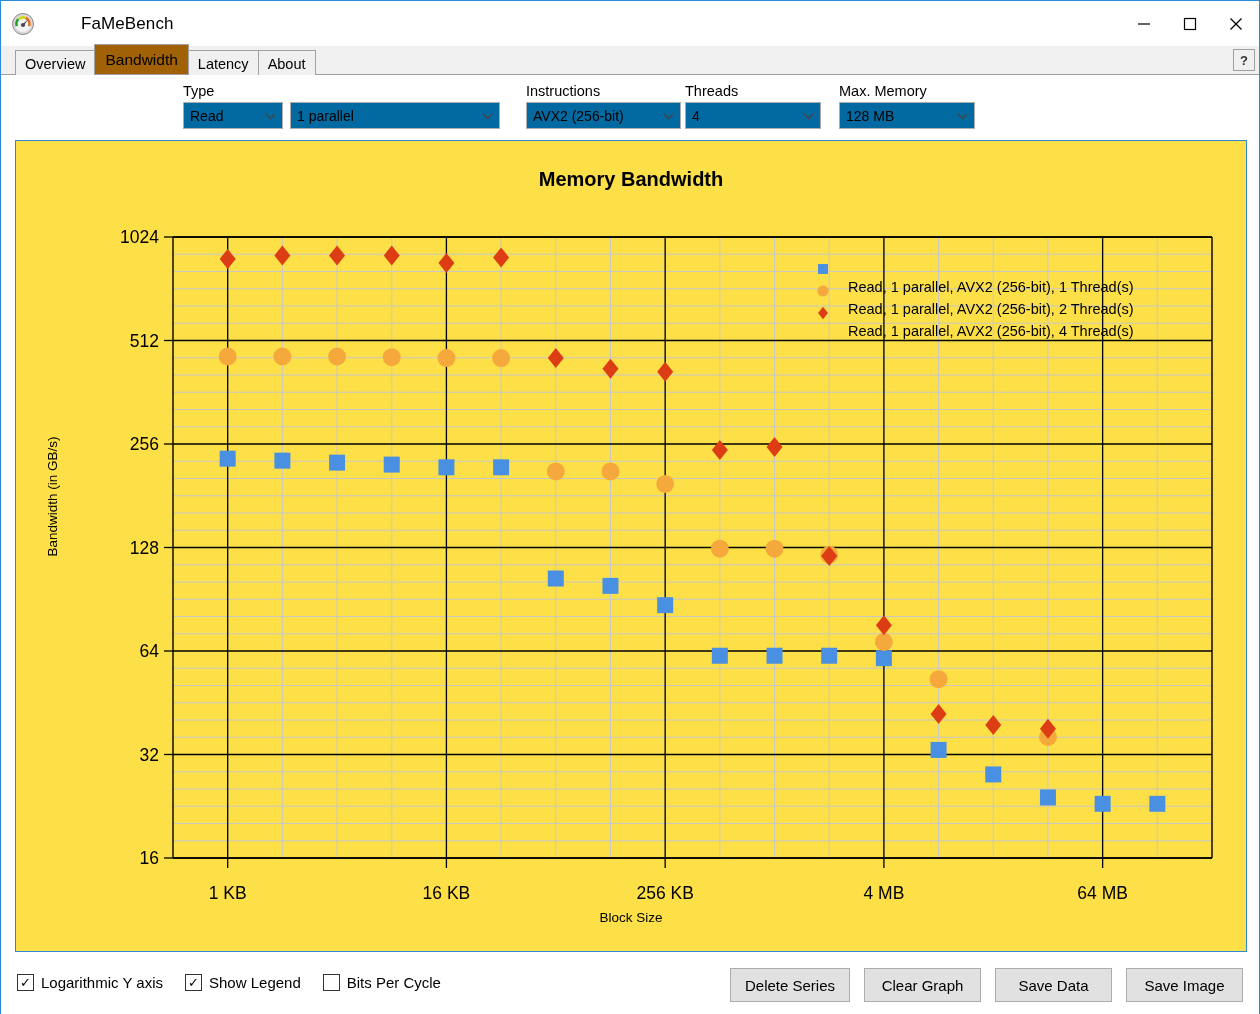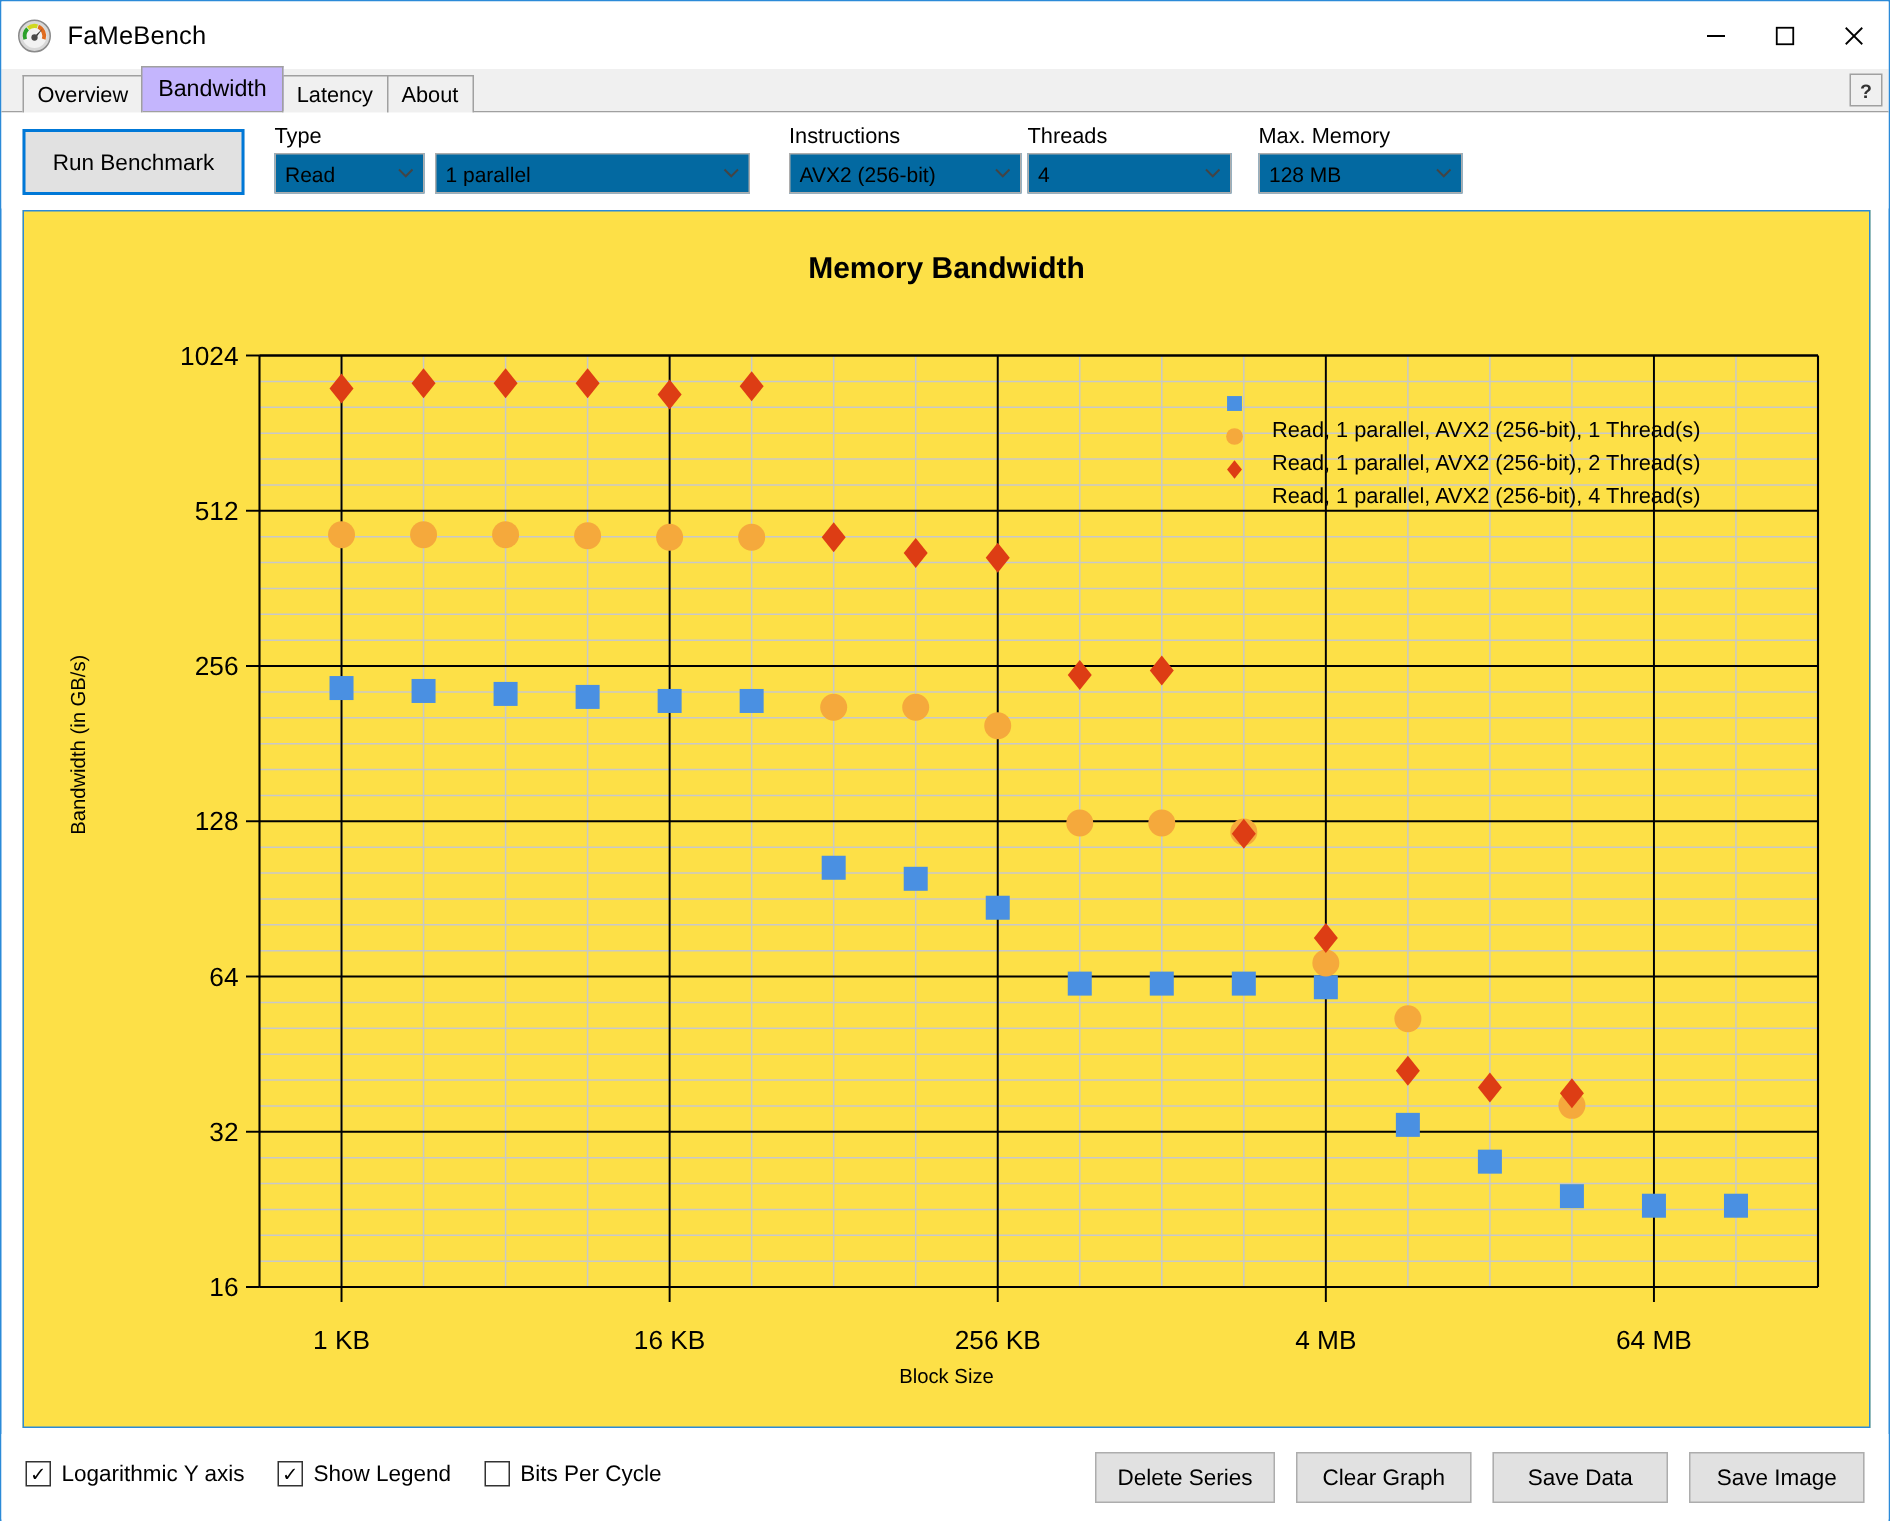--- a/index.html
+++ b/index.html
@@ -10,21 +10,21 @@
     background:#ffffff;
     overflow:hidden;
   }
   .window {
     position:absolute; left:0; top:0; width:1260px; height:1014px;
     border:1px solid #2b8ad8; background:#ffffff;
   }
   
   .titlebar {
     position:absolute; left:0; top:0; width:1258px; height:45px;
-    background:#ffffff; display:flex; align-items:center;
+    background:#ffffff; display:flex; align-items:center;gap:36px;
   }
   .app-icon { margin-left:10px; width:24px; height:24px; position:relative; }
   .app-title {
     margin-left:10px; font-size:17px; color:#000; letter-spacing:0.1px;
   }
   .win-btns { position:absolute; right:0; top:0; height:45px; display:flex; }
   .win-btn {
     width:46px; height:45px; display:flex; align-items:center; justify-content:center;
     color:#000;
   }
@@ -34,21 +34,21 @@
     background:#f0f0f0; border-bottom:1px solid #a0a0a0;
     display:flex; align-items:flex-end; padding-left:14px;
   }
   .tab {
     height:26px; padding:0 9px; display:flex; align-items:center;
     font-size:14.5px; color:#000; background:#f0f0f0;
     border:1px solid #a0a0a0; border-bottom:none; margin-right:-1px;
     position:relative; top:2px;
   }
   .tab.active {
-    background:#c4b5fd; height:30px; top:0px; z-index:3;
+    background:#a16207; height:30px; top:0px; z-index:3;
     font-size:15.5px; padding:0 10px;
   }
   .help-btn {
     position:absolute; right:4px; top:3px; width:22px; height:22px;
     background:#f0f0f0; border:1px solid #a0a0a0;
     display:flex; align-items:center; justify-content:center;
     font-size:13px; font-weight:bold; color:#333;
   }
   
   .toolbar {
@@ -153,21 +153,20 @@
 
   <div class="tabbar">
     <div class="tab">Overview</div>
     <div class="tab active">Bandwidth</div>
     <div class="tab">Latency</div>
     <div class="tab">About</div>
     <div class="help-btn">?</div>
   </div>
 
   <div class="toolbar">
-    <div class="run-btn">Run Benchmark</div>
 
     <div class="field" style="left:182px; width:100px;">
       <span class="field-label">Type</span>
       <div class="combo">
         <span class="val">Read</span>
         <span class="chev">
           <svg width="11" height="8" viewBox="0 0 11 8">
               <polyline points="1,2 5.5,6.5 10,2" fill="none" stroke="#444" stroke-width="1.3"></polyline>
             </svg>
         </span>

